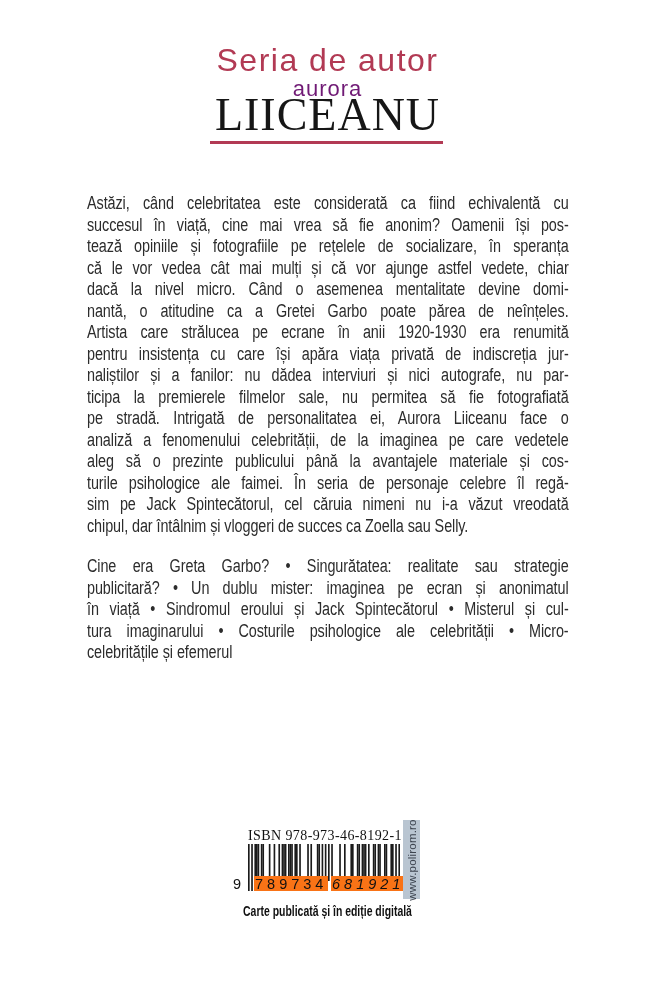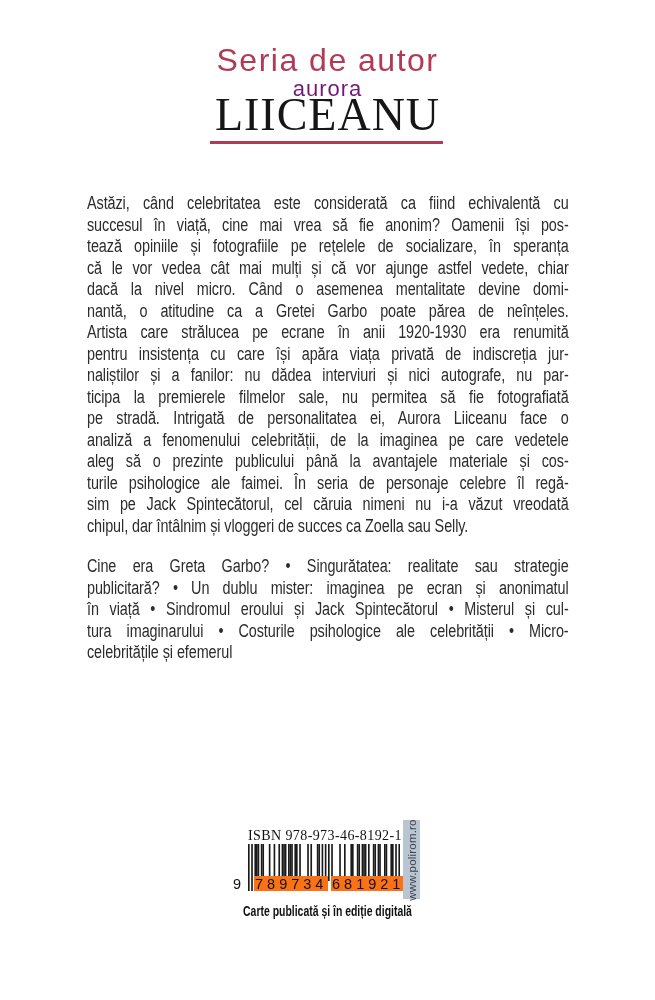--- a/index.html
+++ b/index.html
@@ -43,21 +43,21 @@
   .barcode{position:absolute;top:844px;left:248px;width:153px;height:48px;}
   .bc-digit-first{
     position:absolute;top:876px;left:233px;font-size:14.5px;color:#111;
   }
   .bc-group{
     position:absolute;top:876px;height:15px;background:#f97316;
     font-size:14.5px;letter-spacing:4px;color:#111;white-space:nowrap;
     padding:0 1px;
   }
   #bcg1{left:254px;}
-  #bcg2{left:331px;}
+  #bcg2{left:331px;font-style:italic;}
   .publisher-strip{
     position:absolute;left:403px;top:820px;width:17px;height:79px;
     background:var(--strip,#b9c5d1);
     display:flex;align-items:center;justify-content:center;
   }
   .publisher-url{
     transform:rotate(-90deg);white-space:nowrap;
     font-size:11.5px;letter-spacing:0.2px;color:#3e4550;
   }
   .digital-note{

